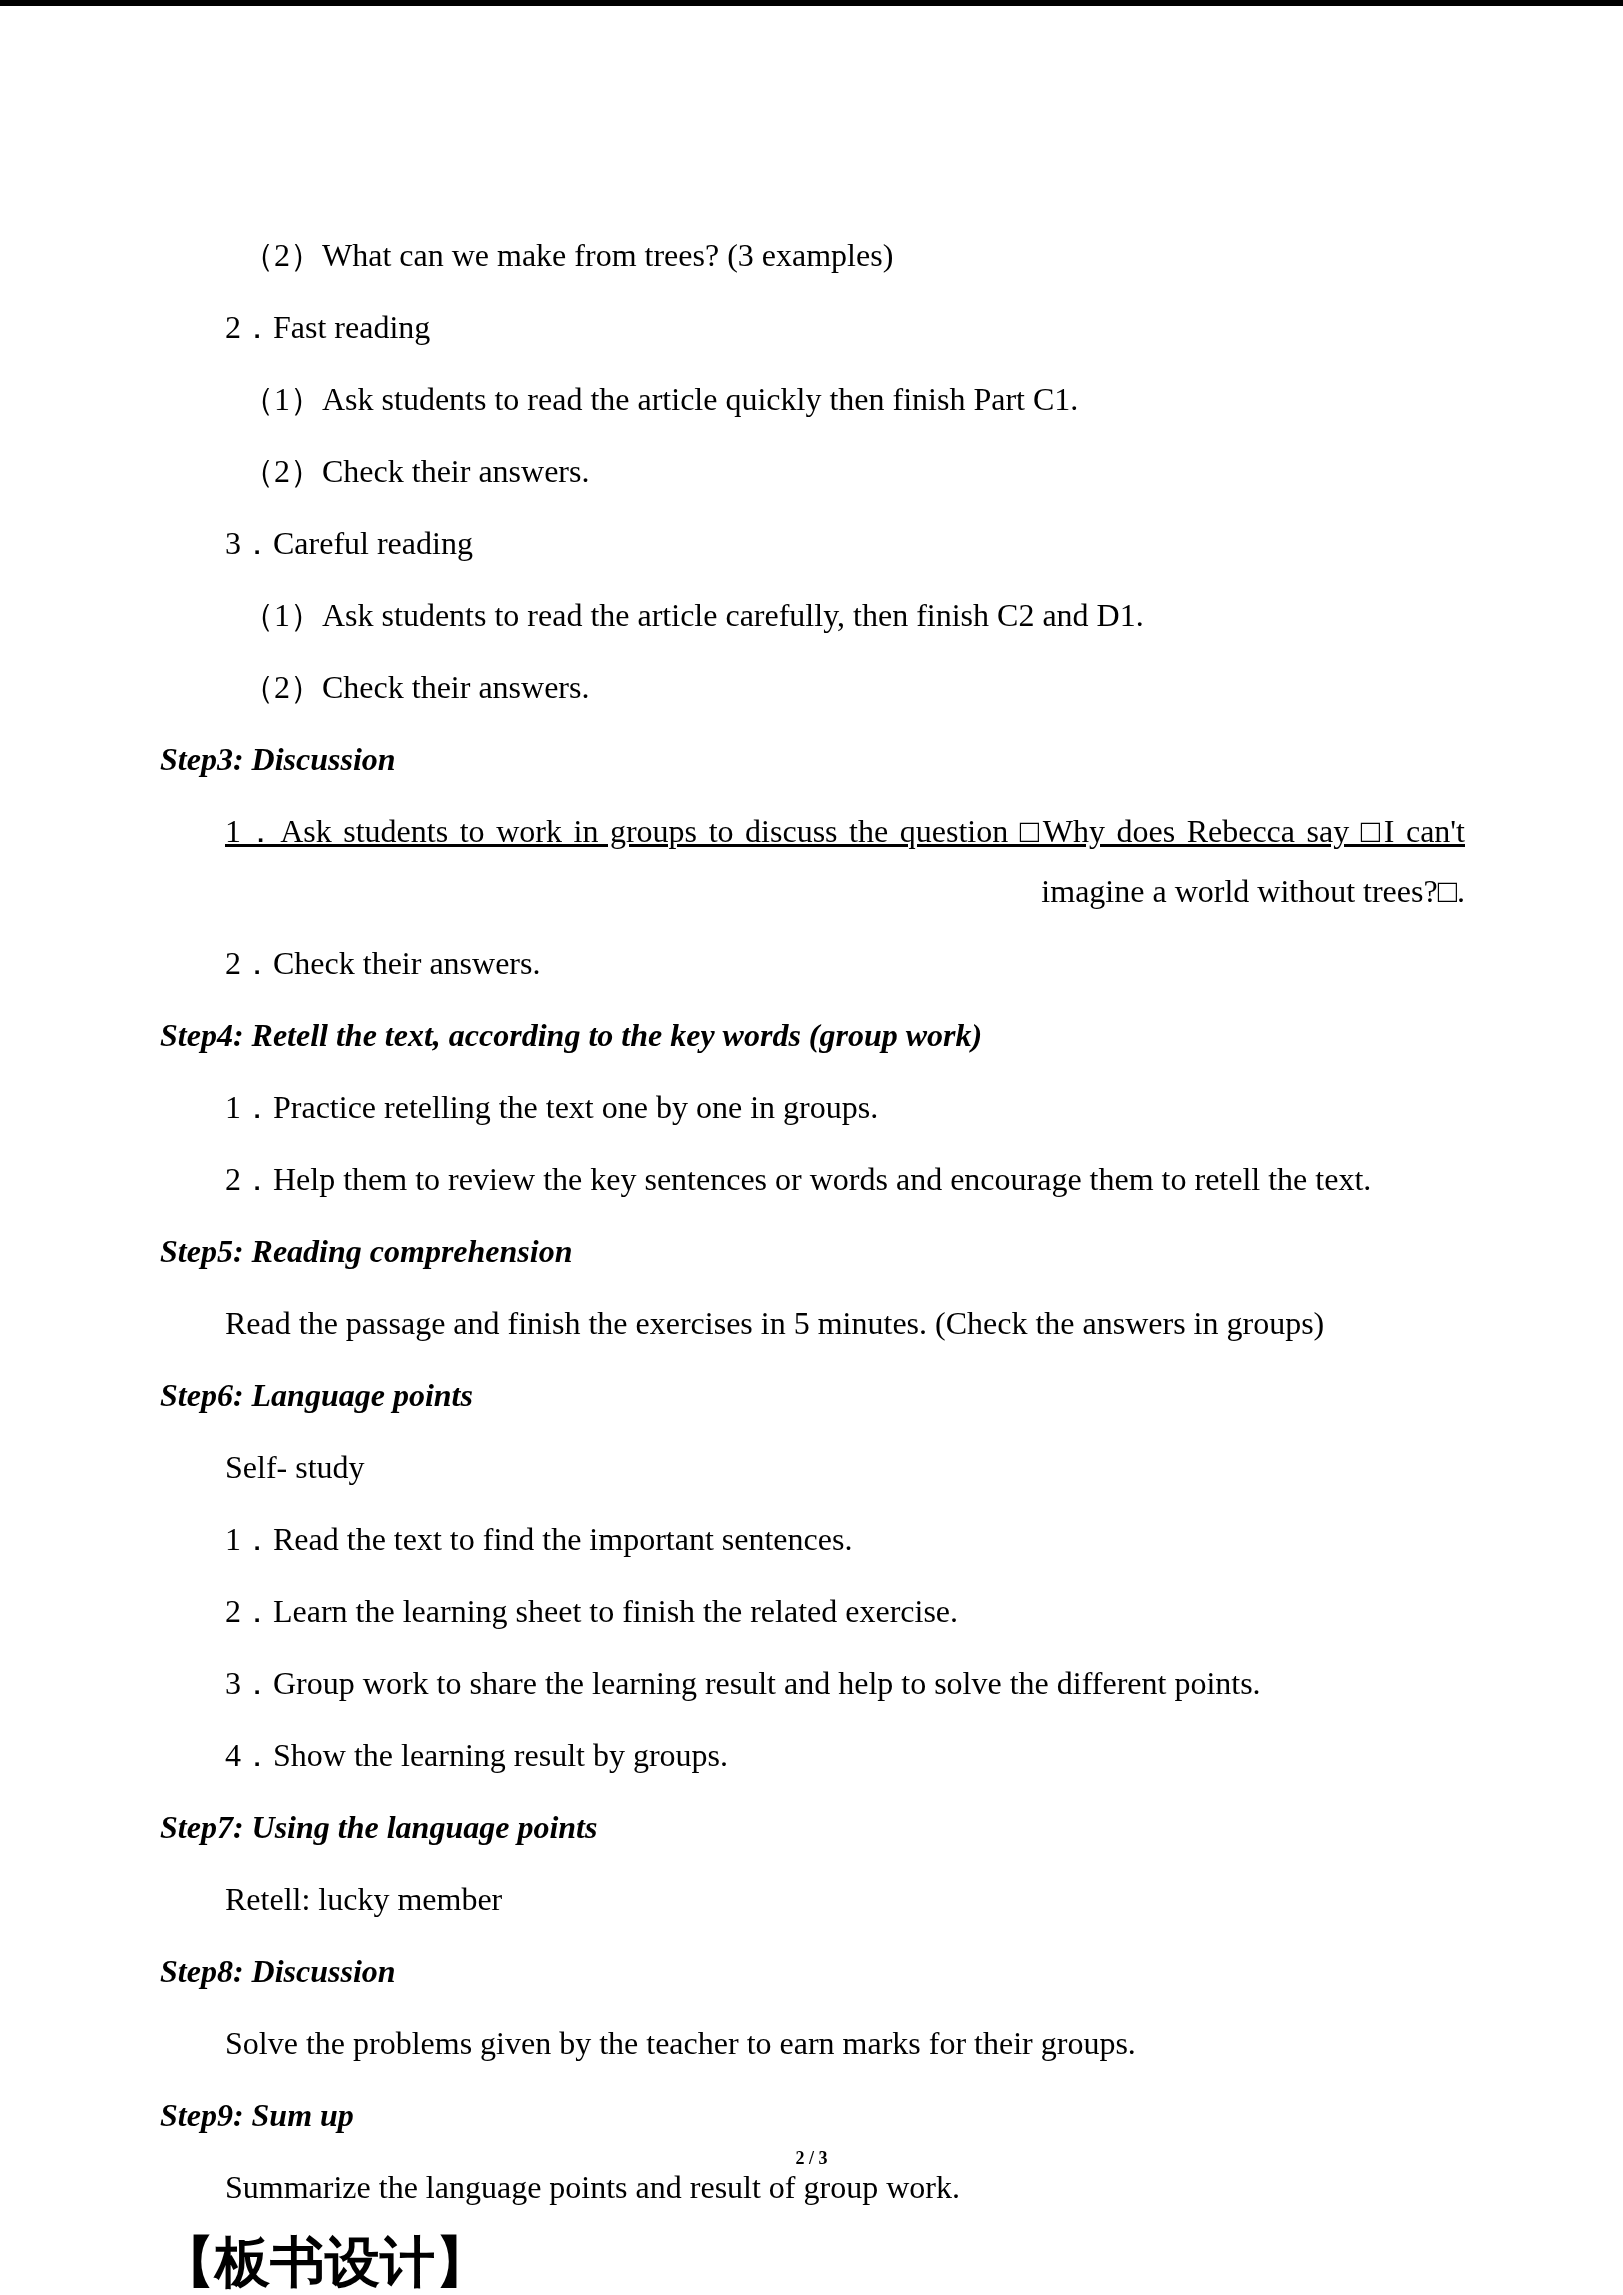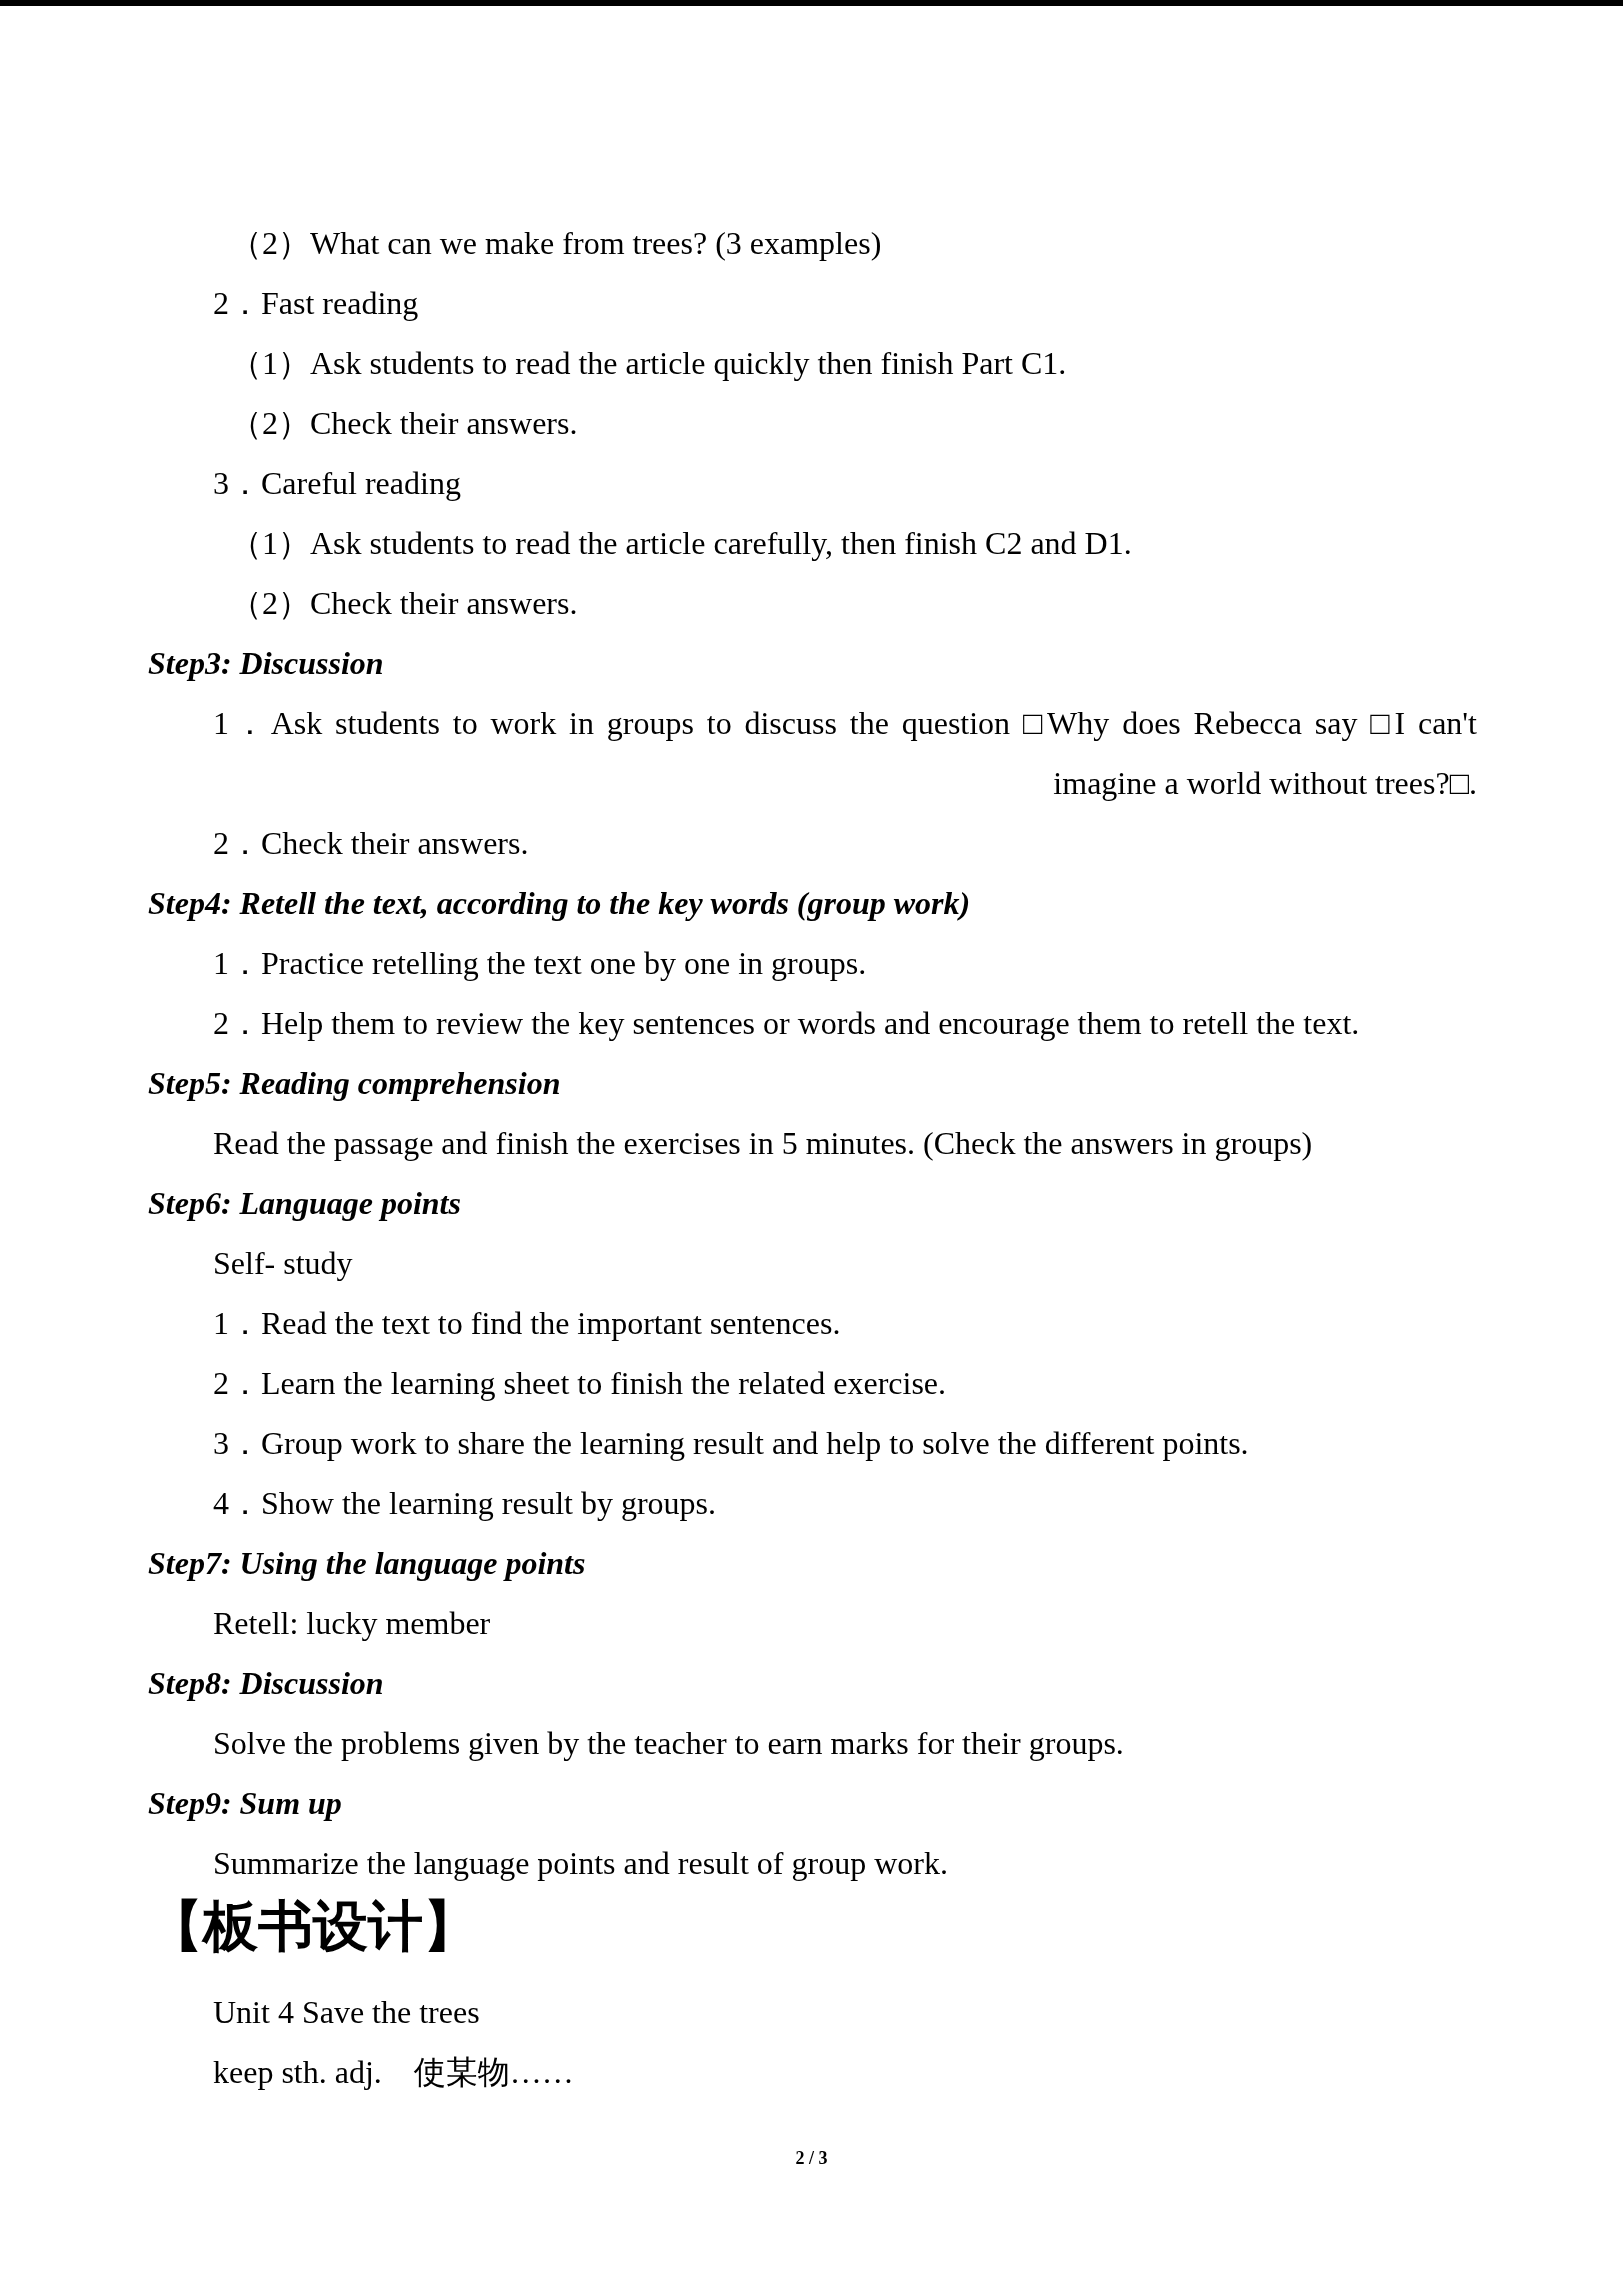--- a/index.html
+++ b/index.html
@@ -20,30 +20,31 @@
   }
   .content {
     position: absolute;
     left: 148px;
     top: 213px;
     width: 1329px;
     font-size: 32px;
     line-height: 60px;
     text-align: left;
   }
-  .para { margin: 0; padding: 0; }
+  .para { margin: 12px; padding: 0; }
   .para.num  { padding-left: 65px; }   
   .para.body { padding-left: 65px; }
   .para.sub  { padding-left: 82px; }  
   .para.heading { font-weight: bold; padding-left: 0; font-style: italic; }
   .wrap-first {
     display: block;
     padding-left: 65px;
     text-align: justify;
     text-align-last: justify;
+    text-decoration: underline;
   }
   .wrap-rest { display: block; padding-left: 0; text-align: right; }
   .big-heading {
     font-weight: bold;
     font-size: 55px;
     line-height: 68px;
     margin-bottom: 20.5px;
     padding-left: 0;
   }
   .footer {

